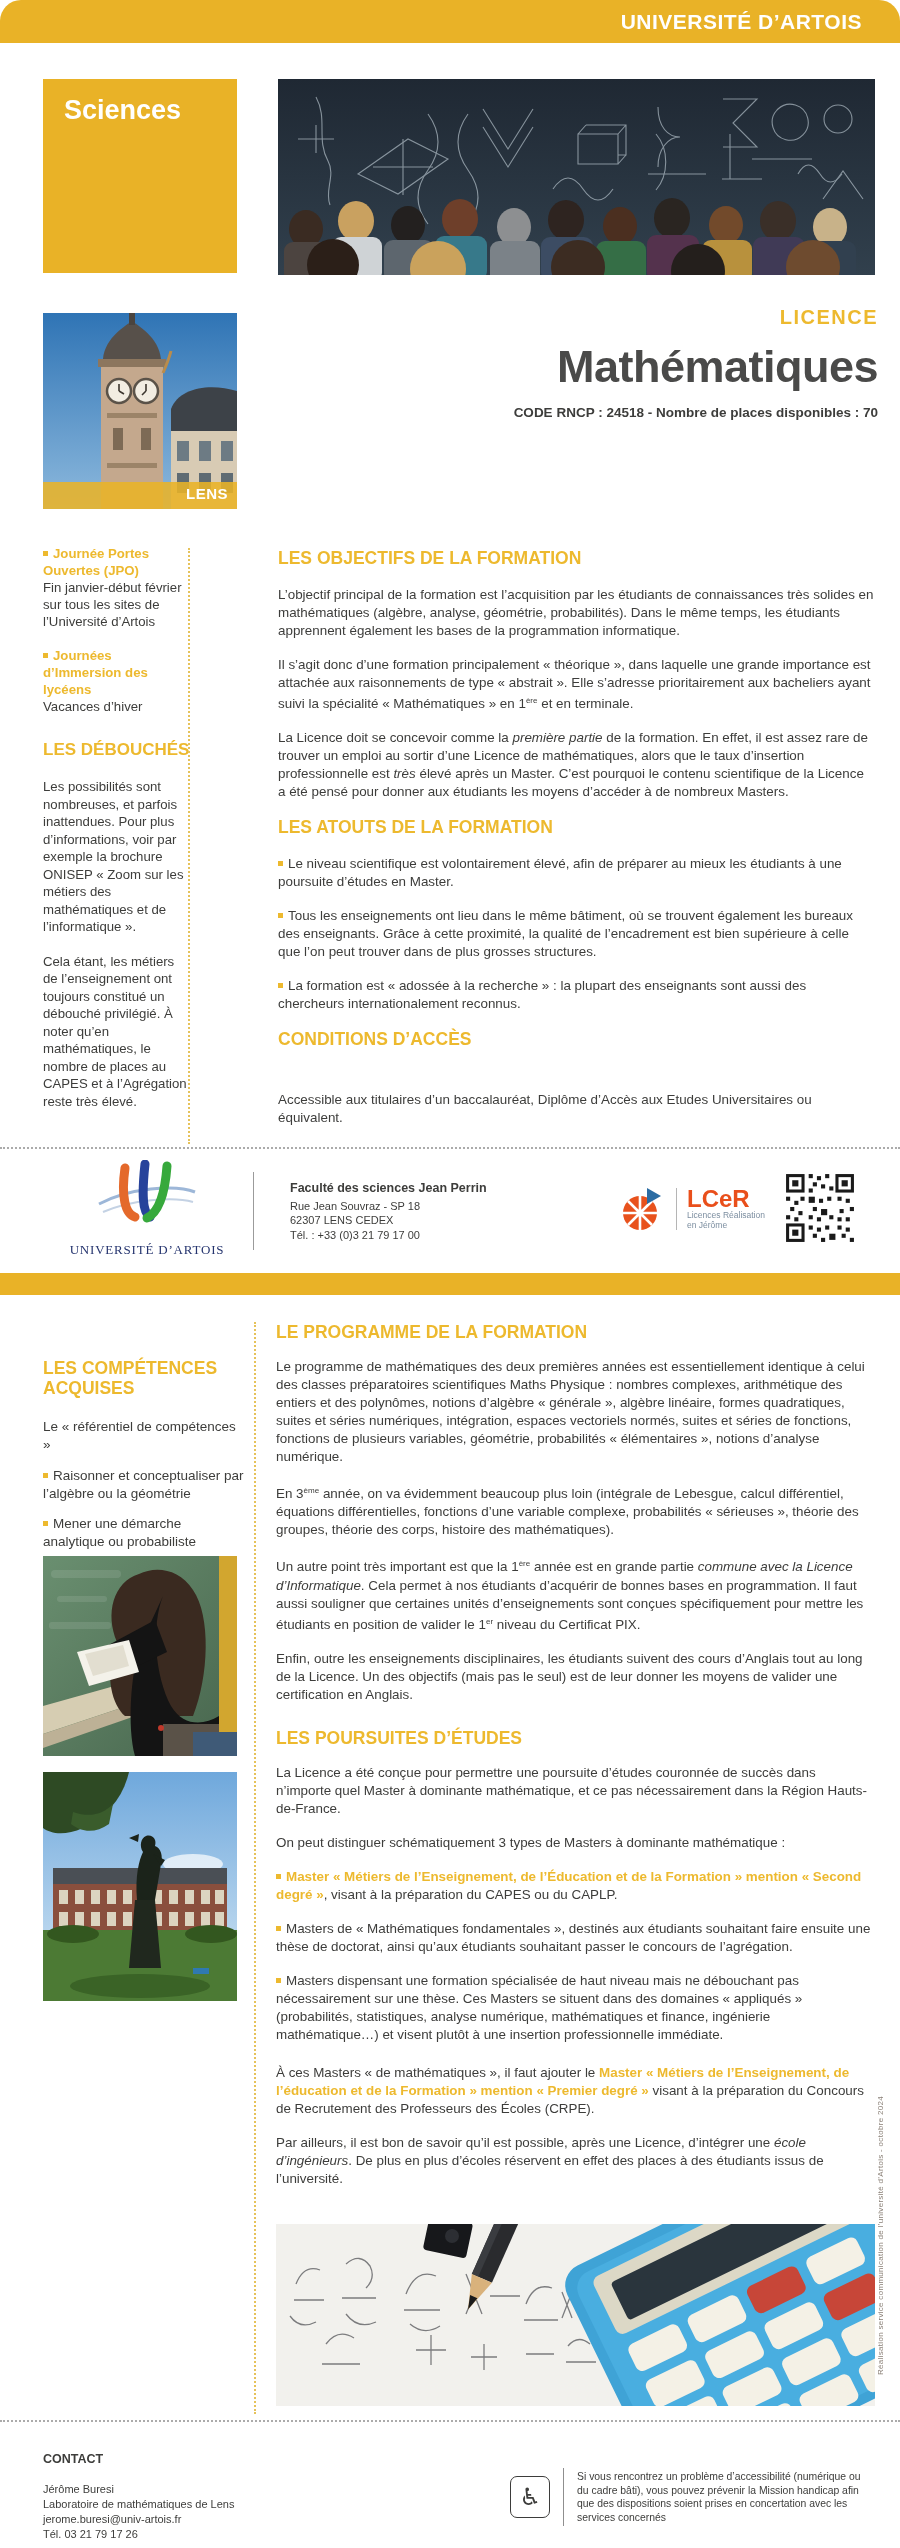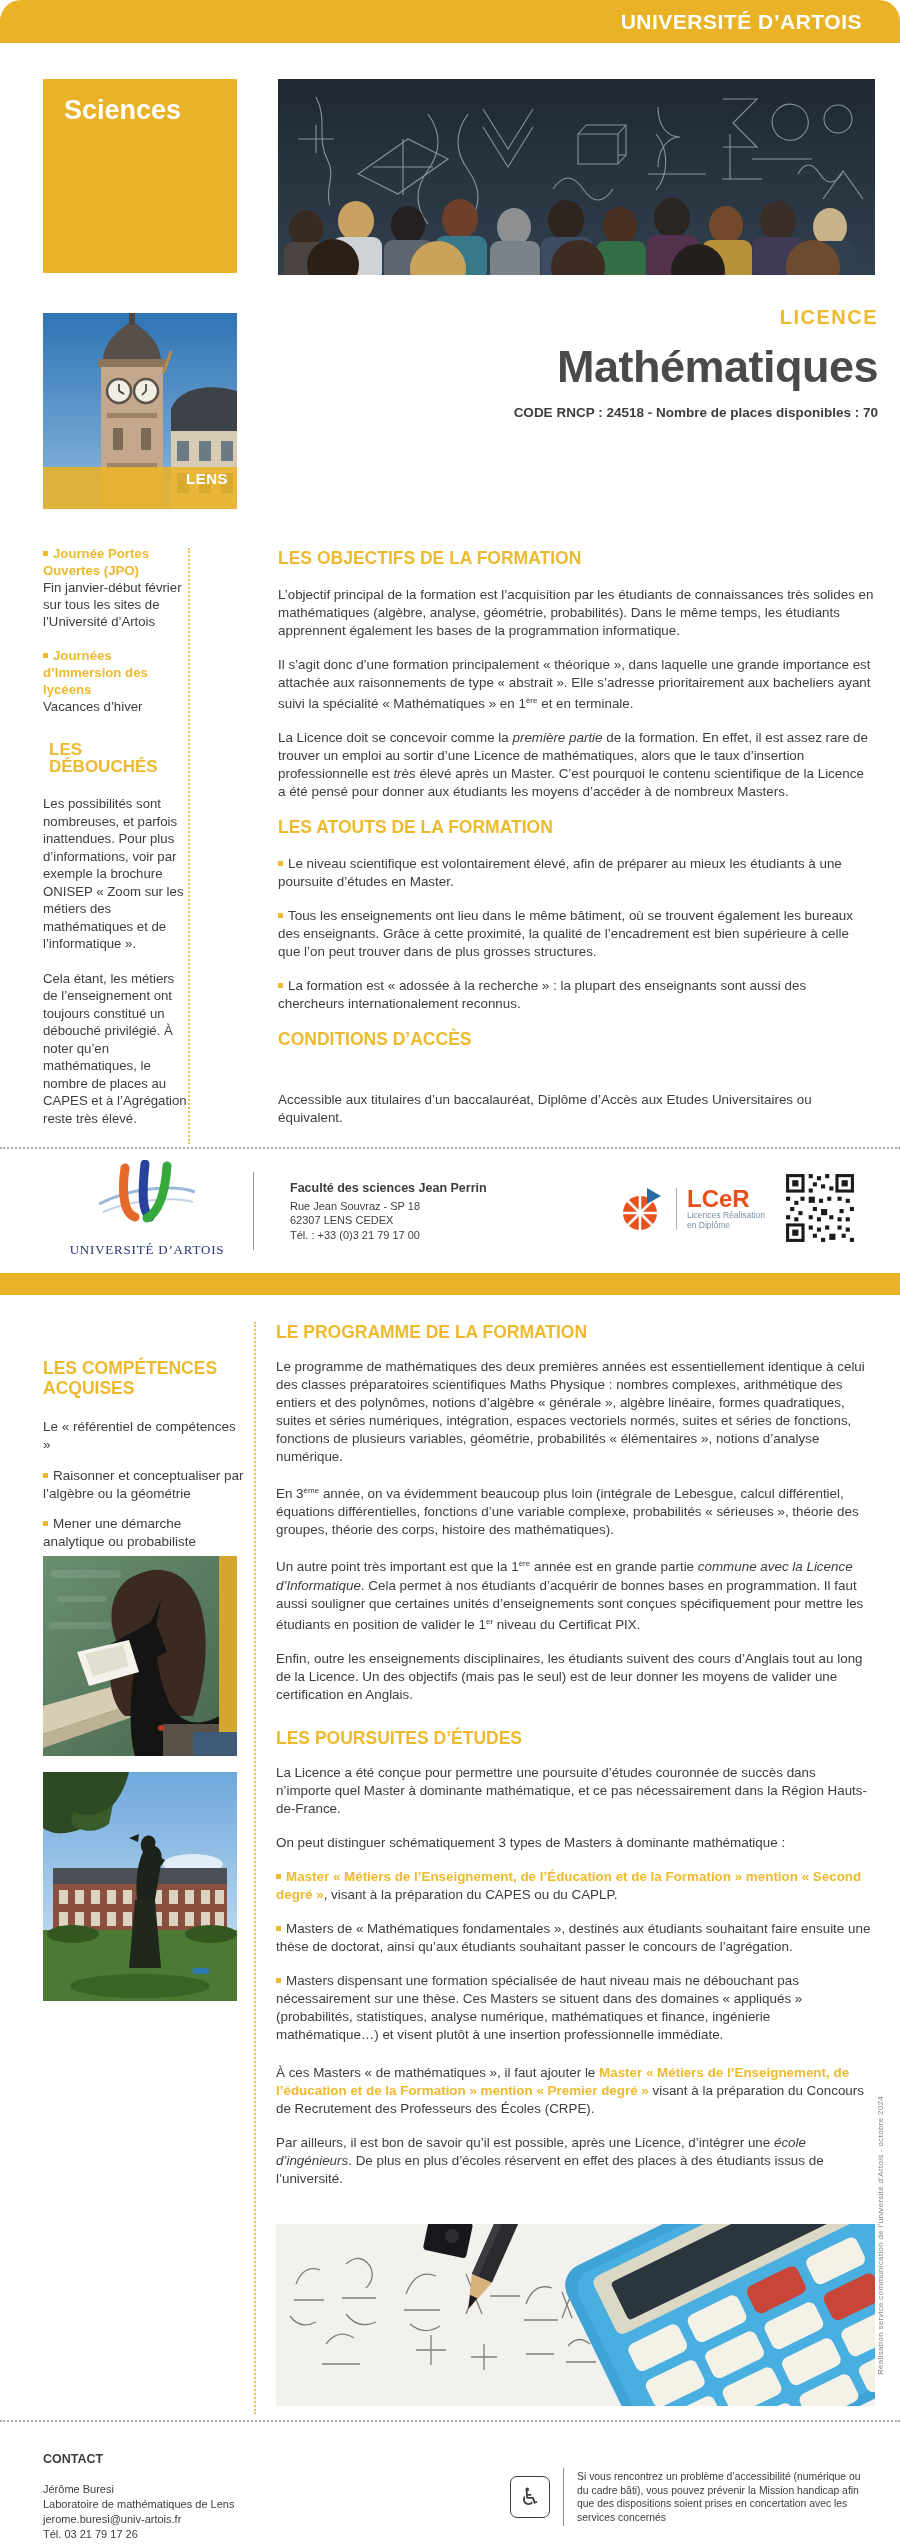--- a/index.html
+++ b/index.html
@@ -18,34 +18,34 @@
   
   .sciences-box{position:absolute;left:43px;top:79px;width:194px;height:194px;background:var(--gold);}
   .sciences-box .lbl{display:block;padding:16px 0 0 21px;color:#fff;font-size:27px;font-weight:bold;}
 
   
   .hero{position:absolute;left:278px;top:79px;width:597px;height:196px;overflow:hidden;}
   .hero svg{display:block;}
 
   
   .lens-photo{position:absolute;left:43px;top:313px;width:194px;height:196px;overflow:hidden;}
-  .lens-photo .band{position:absolute;left:0;right:0;bottom:0;height:42px;background:rgba(233,179,39,.88);}
+  .lens-photo .band{position:absolute;left:0;right:0;bottom:0;height:27px;background:rgba(233,179,39,.88);}
   .lens-photo .band span{position:absolute;right:9px;top:3px;color:#fff;font-weight:bold;font-size:15px;letter-spacing:.5px;}
 
   
   .title-block{position:absolute;left:278px;top:306px;width:600px;text-align:right;}
   .kicker{color:var(--heading);font-size:20px;font-weight:bold;letter-spacing:1.5px;}
   .big-title{color:var(--title);font-size:45px;font-weight:bold;margin-top:12px;letter-spacing:-.5px;}
   .code-line{color:var(--text);font-size:13.5px;font-weight:bold;margin-top:12px;}
 
   
   .sidebar1{position:absolute;left:43px;top:545px;width:147px;font-size:13.2px;line-height:17px;}
   .sb-ev-label{color:var(--heading);font-weight:bold;}
   .sb-ev-desc{margin-bottom:17px;}
-  .sb-h{color:var(--heading);font-size:17px;font-weight:bold;margin:26px 6px 20px;}
+  .sb-h{color:var(--heading);font-size:17px;font-weight:bold;margin:26px 0 20px;}
   .sidebar1 p{margin-bottom:17px;line-height:17.5px;}
   .bullet{display:inline-block;width:5px;height:5px;background:var(--heading);vertical-align:2px;margin-right:5px;}
   .vdivider{position:absolute;width:0;border-left:2px dotted #E6C25A;}
   .vdiv1{left:188px;top:548px;height:596px;}
   .vdiv2{left:254px;top:1322px;height:1092px;}
 
   .main1{position:absolute;left:278px;top:548px;width:596px;font-size:13.4px;line-height:18px;}
   .h2{color:var(--heading);font-size:17.5px;font-weight:bold;line-height:20px;margin-bottom:18px;}
   .main1 p{margin-bottom:16px;}
   .mt14{margin-top:14px;}
@@ -274,21 +274,21 @@
     <svg width="46" height="46" viewBox="0 0 46 46">
       <circle cx="20" cy="27" r="17" fill="#E8521D"></circle>
       <path d="M3,27 h34 M20,10 v34 M8,15 l24,24 M8,39 l24,-24" stroke="#ffffff" stroke-width="2.6"></path>
       <polygon points="27,2 41,10 27,18" fill="#2B6CA3"></polygon>
     </svg>
     <div class="sep"></div>
     <div>
       <div class="lcer-name">LCeR</div>
       <div class="lcer-sub">
         <div>Licences Réalisation</div>
-        <div>en Diplôme</div>
+        <div>en Jérôme</div>
       </div>
     </div>
   </div>
 
   <svg class="qr" viewBox="0 0 70 70">
     <rect width="70" height="70" fill="#fff"></rect>
     <g fill="#1a1a1a">
       <rect x="2" y="2" width="18" height="18"></rect>
         <rect x="50" y="2" width="18" height="18"></rect>
         <rect x="2" y="50" width="18" height="18"></rect>

